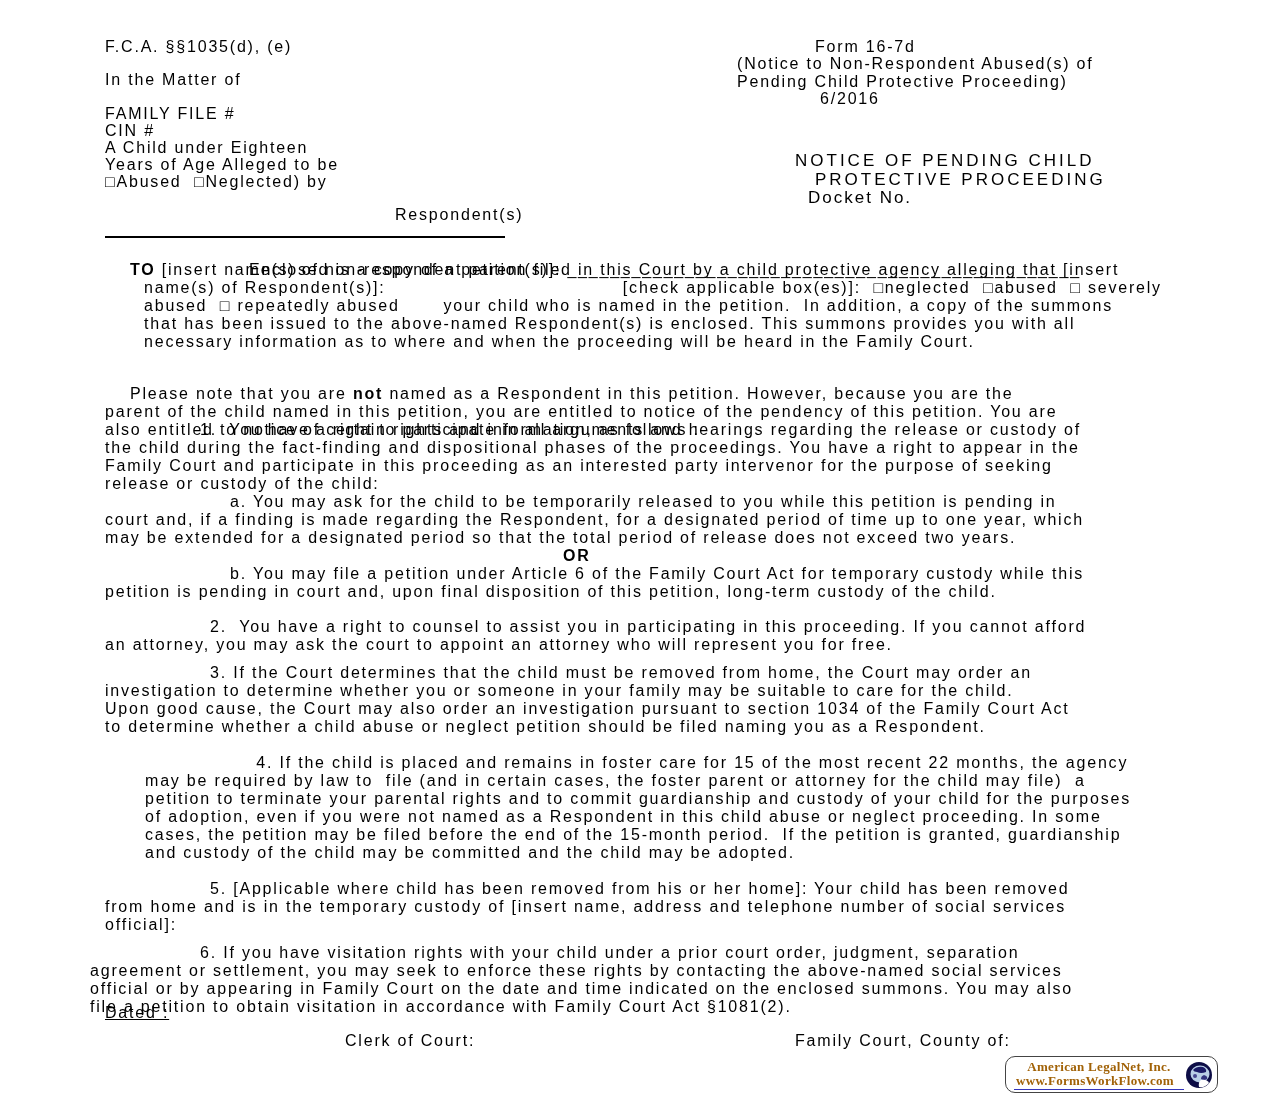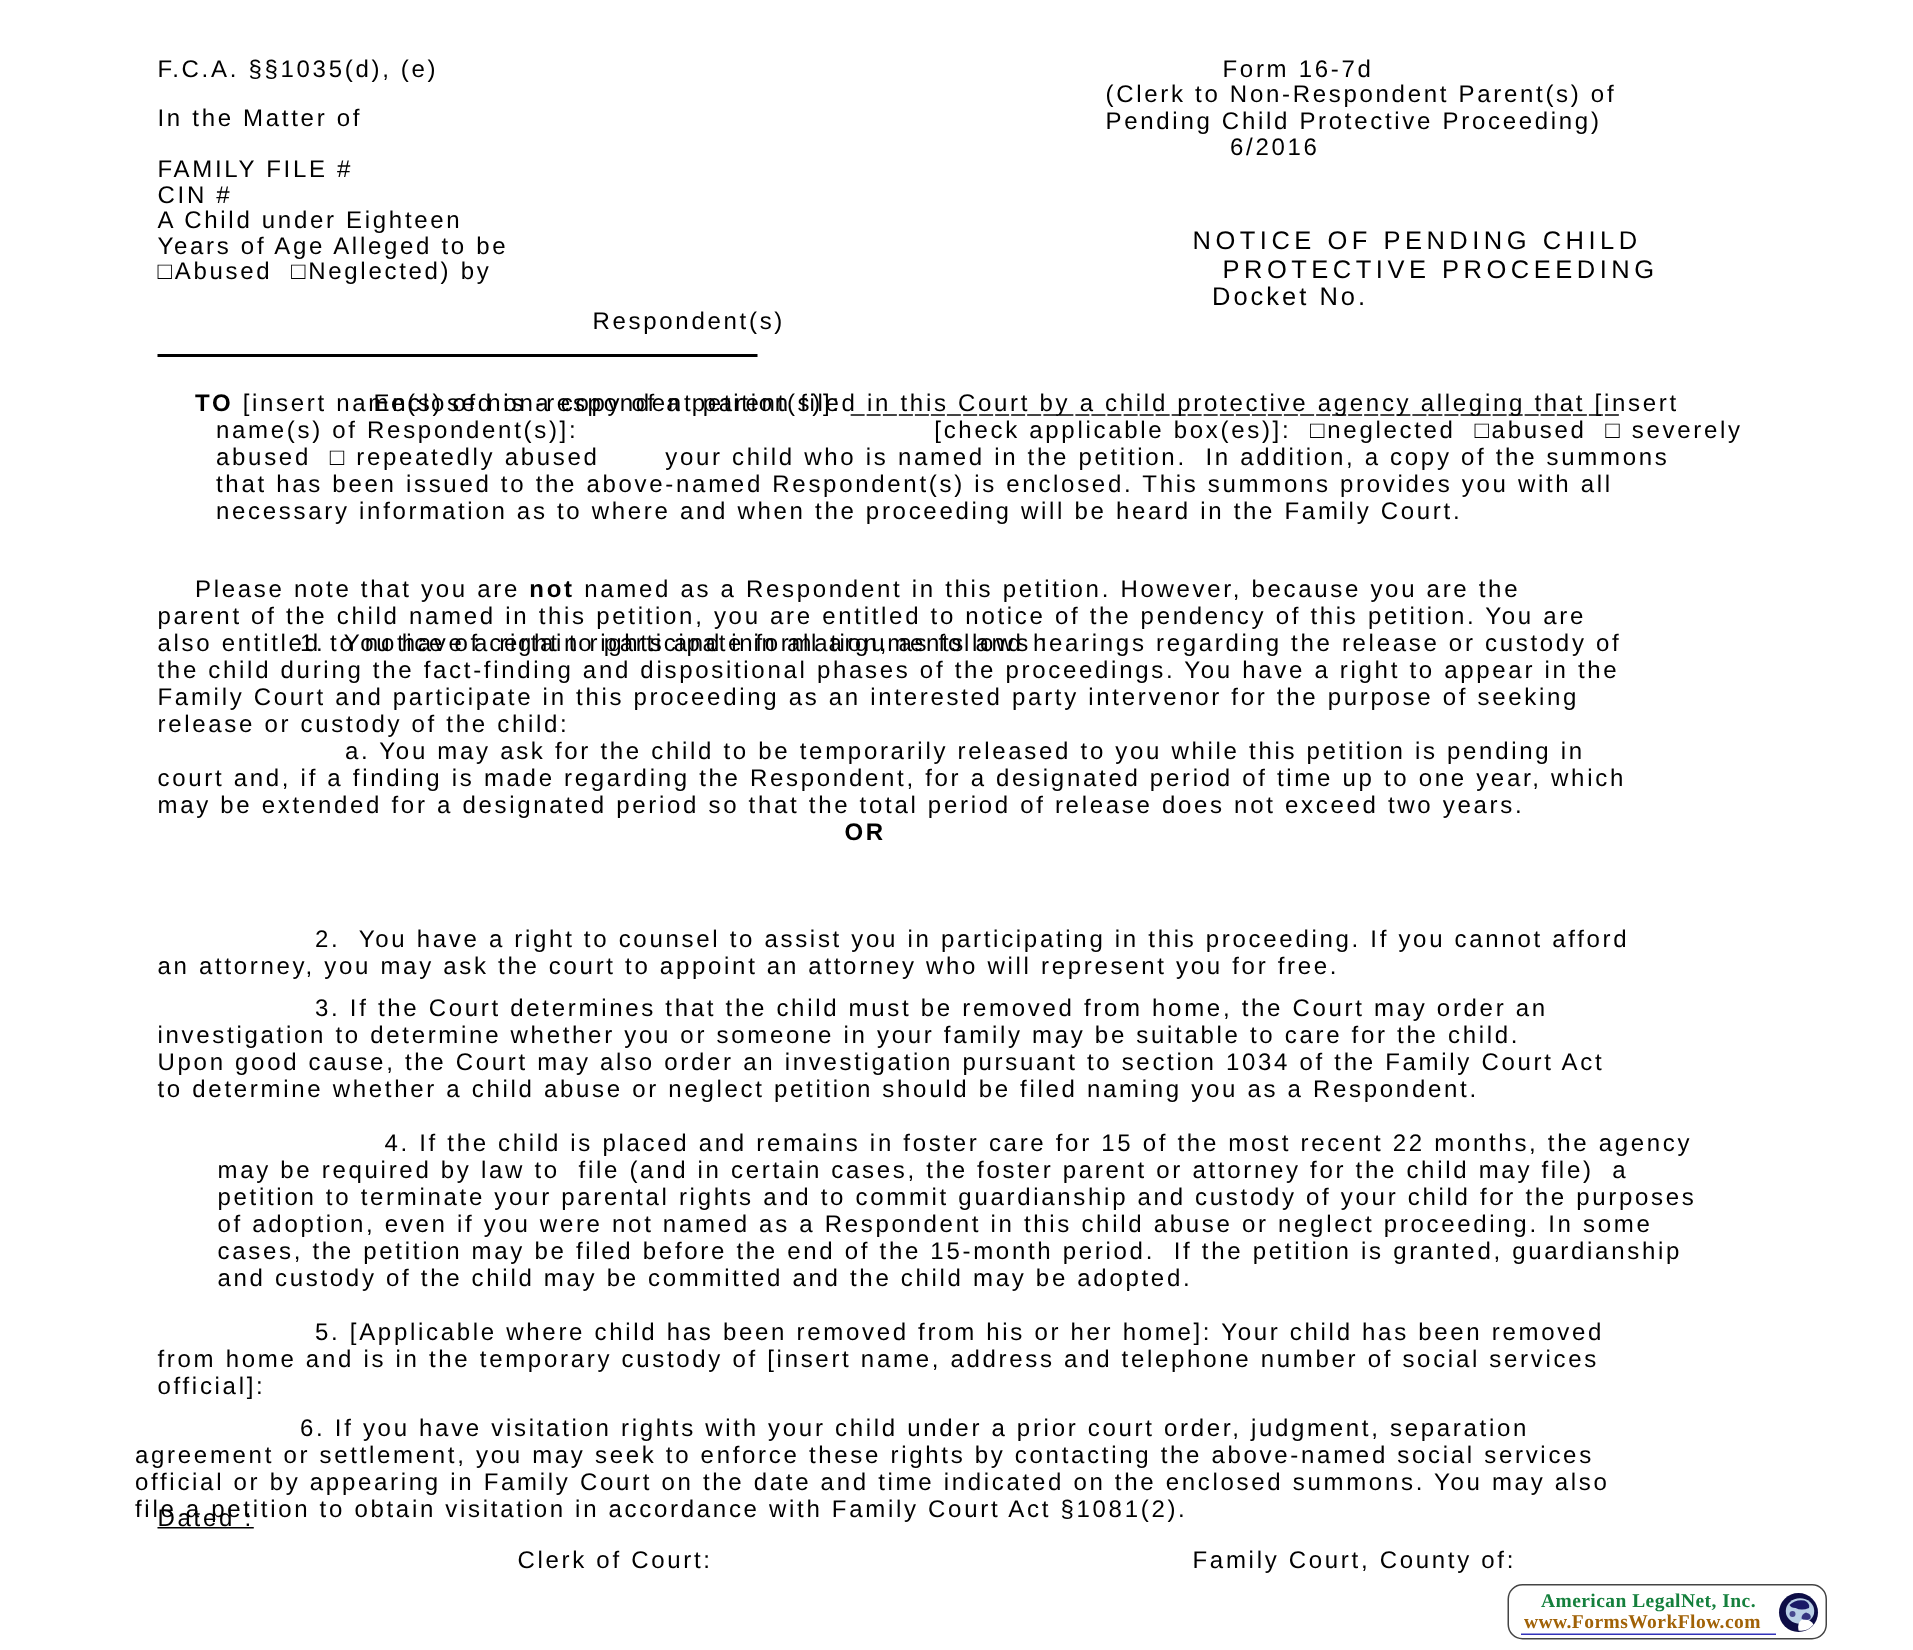--- a/index.html
+++ b/index.html
@@ -30,21 +30,21 @@
   .brandbox{
     left:1005px;top:1056px;width:213px;height:37px;
     border:1px solid #444;border-radius:10px;
     display:flex;align-items:center;justify-content:space-between;
     padding:2px 4px 2px 8px;box-sizing:border-box;
     background:#fff;letter-spacing:0.3px;
   }
   .brandtext{display:flex;flex-direction:column;align-items:center;line-height:14px;}
   .brandname{
     font-family:"Liberation Serif","DejaVu Serif",serif;
-    font-weight:bold;font-size:13px;color:#15803d;white-space:nowrap;
+    font-weight:bold;font-size:13px;color:#a16207;white-space:nowrap;
   }
   .brandurl{
     font-family:"Liberation Serif","DejaVu Serif",serif;
     font-weight:bold;font-size:13px;color:#a16207;
     border-bottom:1.5px solid #3333bb;padding:0 10px 1px 2px;white-space:nowrap;
   }
   .globe{width:28px;height:28px;flex:0 0 auto;}
 </style>
 </head>
 <body>
@@ -55,21 +55,21 @@
   <div class="abs" style="left:105px;top:71px;">In the Matter of</div>
   <div class="abs caption" style="left:105px;top:105px;">FAMILY FILE #
 CIN #
 A Child under Eighteen
 Years of Age Alleged to be
 □Abused  □Neglected) by</div>
   <div class="abs" style="left:395px;top:206px;">Respondent(s)</div>
   <div class="abs rule" style="left:105px;top:236px;width:400px;"></div>
 
   <div class="abs" style="left:815px;top:38px;">Form 16-7d</div>
-  <div class="abs" style="left:737px;top:55px;">(Clerk to Non-Respondent Parent(s) of</div>
+  <div class="abs" style="left:737px;top:55px;">(Notice to Non-Respondent Abused(s) of</div>
   <div class="abs" style="left:737px;top:73px;">Pending Child Protective Proceeding)</div>
   <div class="abs" style="left:820px;top:90px;">6/2016</div>
 
   <div class="abs notice" style="left:795px;top:152px;">NOTICE OF PENDING CHILD</div>
   <div class="abs notice" style="left:815px;top:171px;">PROTECTIVE PROCEEDING</div>
   <div class="abs docket" style="left:808px;top:189px;">Docket No.</div>
 
   <div class="abs para" style="left:105px;top:243px;">
     <span class="b">TO</span><span> [insert name(s) of non-respondent parent(s)]: ________________________________________________</span>
   </div>
@@ -87,20 +87,22 @@
   </div>
 
   <div class="abs para ind95" style="left:105px;top:421px;">1.  You have a right to participate in all arguments and hearings regarding the release or custody of
 the child during the fact-finding and dispositional phases of the proceedings. You have a right to appear in the
 Family Court and participate in this proceeding as an interested party intervenor for the purpose of seeking
 release or custody of the child:</div>
   <div class="abs para ind125" style="left:105px;top:493px;">a. You may ask for the child to be temporarily released to you while this petition is pending in
 court and, if a finding is made regarding the Respondent, for a designated period of time up to one year, which
 may be extended for a designated period so that the total period of release does not exceed two years.</div>
   <div class="abs para orline" style="left:105px;top:547px;">OR</div>
+  <div class="abs para ind125" style="left:105px;top:565px;">b. You may file a petition under Article 6 of the Family Court Act for temporary custody while this
+petition is pending in court and, upon final disposition of this petition, long-term custody of the child.</div>
   <div class="abs para ind105" style="left:105px;top:618px;">2.  You have a right to counsel to assist you in participating in this proceeding. If you cannot afford
 an attorney, you may ask the court to appoint an attorney who will represent you for free.</div>
   <div class="abs para ind105" style="left:105px;top:664px;">3. If the Court determines that the child must be removed from home, the Court may order an
 investigation to determine whether you or someone in your family may be suitable to care for the child.
 Upon good cause, the Court may also order an investigation pursuant to section 1034 of the Family Court Act
 to determine whether a child abuse or neglect petition should be filed naming you as a Respondent.</div>
   <div class="abs para ind105" style="left:105px;top:754px;margin-left:40px;"> 4. If the child is placed and remains in foster care for 15 of the most recent 22 months, the agency
 may be required by law to  file (and in certain cases, the foster parent or attorney for the child may file)  a
 petition to terminate your parental rights and to commit guardianship and custody of your child for the purposes
 of adoption, even if you were not named as a Respondent in this child abuse or neglect proceeding. In some

